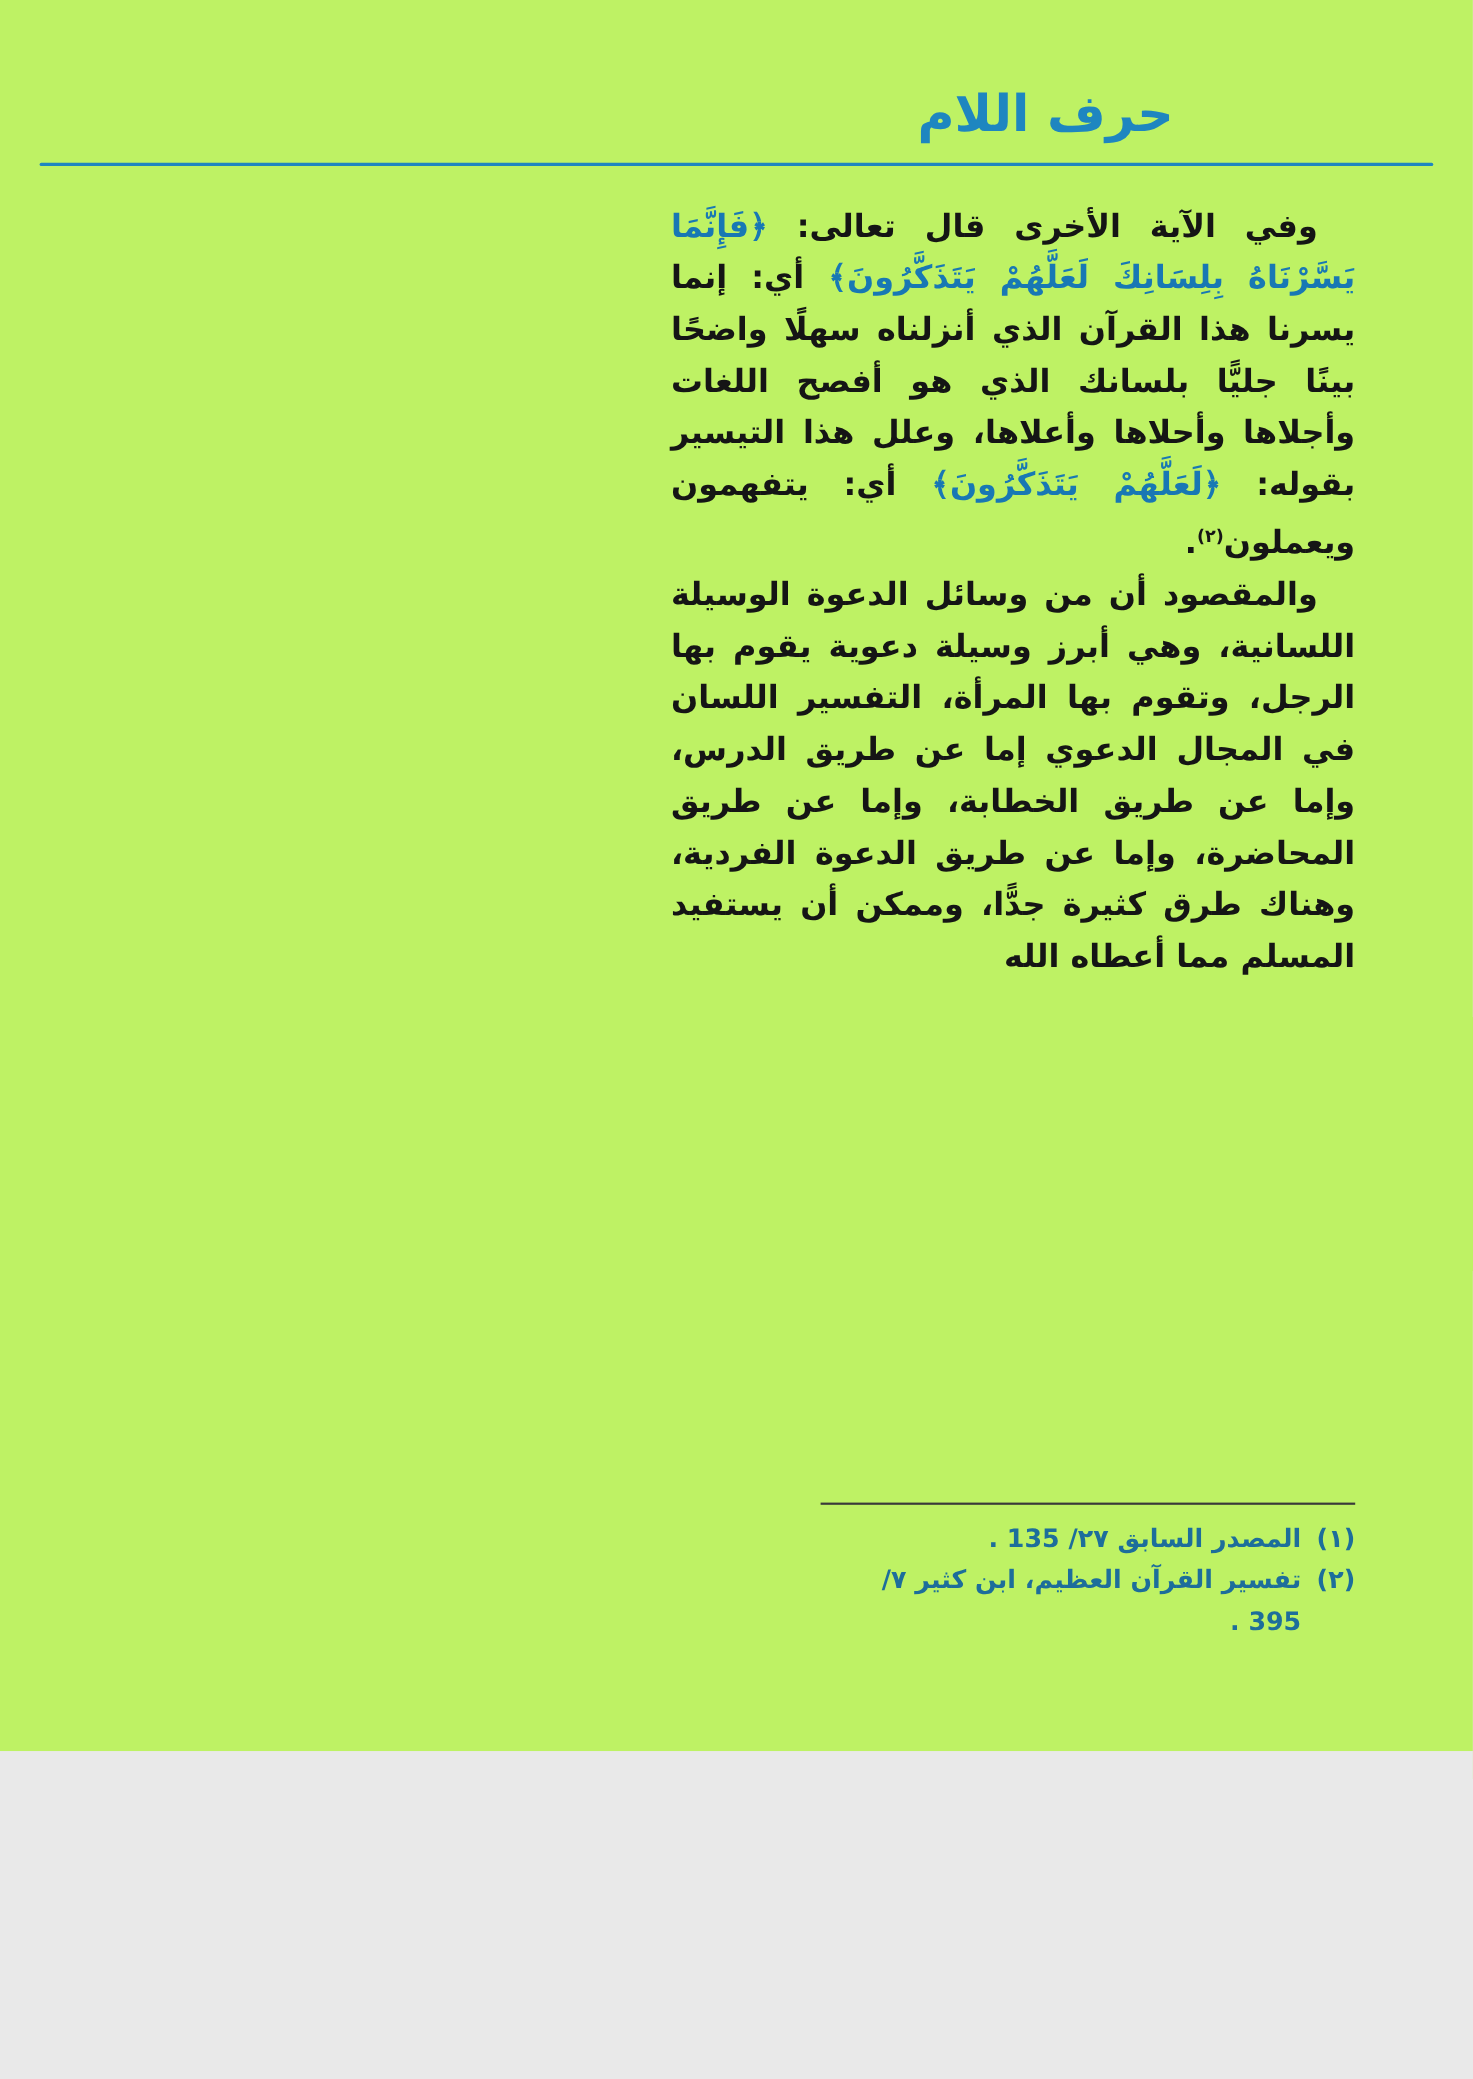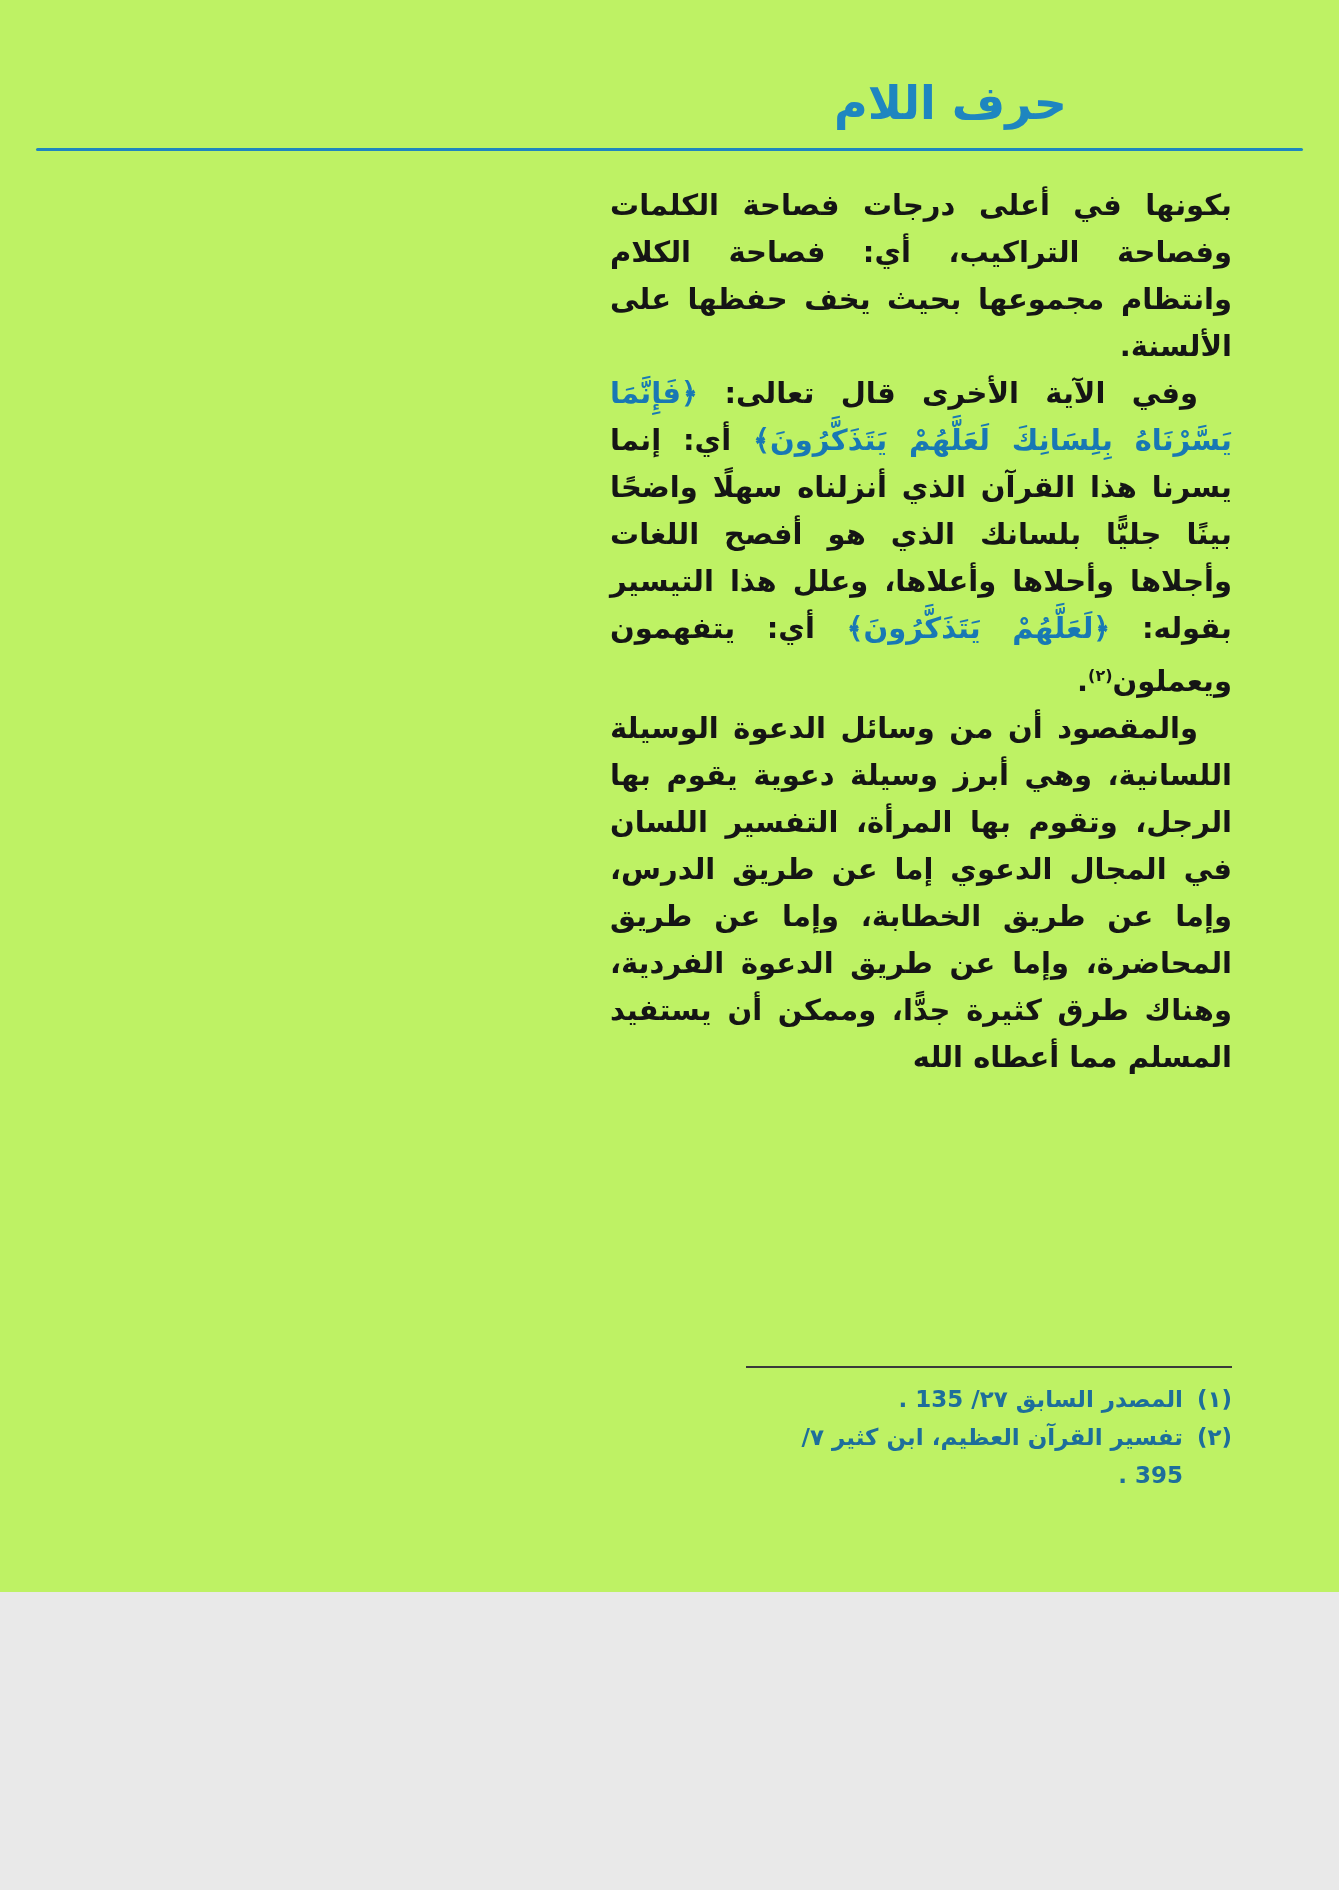--- a/index.html
+++ b/index.html
@@ -105,21 +105,20 @@
 <body>
 
 <div class="page">
 
   <div class="header-title">حرف اللام</div>
 
   <div class="header-rule"></div>
 
   <div class="columns">
     <div class="col col-right" id="col-right">
-        <p class="para"><span class="txt">بكونها في أعلى درجات فصاحة الكلمات وفصاحة التراكيب، أي: فصاحة الكلام وانتظام مجموعها بحيث يخف حفظها على الألسنة.</span></p>
         <p class="para indent"><span class="txt">وفي الآية الأخرى قال تعالى: </span><span class="quran">﴿فَإِنَّمَا يَسَّرْنَاهُ بِلِسَانِكَ لَعَلَّهُمْ يَتَذَكَّرُونَ﴾</span><span class="txt"> أي: إنما يسرنا هذا القرآن الذي أنزلناه سهلًا واضحًا بينًا جليًّا بلسانك الذي هو أفصح اللغات وأجلاها وأحلاها وأعلاها، وعلل هذا التيسير بقوله: </span><span class="quran">﴿لَعَلَّهُمْ يَتَذَكَّرُونَ﴾</span><span class="txt"> أي: يتفهمون ويعملون</span><span class="fnref">(٢)</span><span class="txt">.</span></p>
         <p class="para indent"><span class="txt">والمقصود أن من وسائل الدعوة الوسيلة اللسانية، وهي أبرز وسيلة دعوية يقوم بها الرجل، وتقوم بها المرأة، التفسير اللسان في المجال الدعوي إما عن طريق الدرس، وإما عن طريق الخطابة، وإما عن طريق المحاضرة، وإما عن طريق الدعوة الفردية، وهناك طرق كثيرة جدًّا، وممكن أن يستفيد المسلم مما أعطاه الله</span></p>
       </div>
   </div>
 
   <div class="footnotes">
     <div class="fn-rule"></div>
     <div class="fn-item">
       <span class="fn-marker">(١)</span>
       <span class="fn-text">المصدر السابق ٢٧/ 135 .</span>

